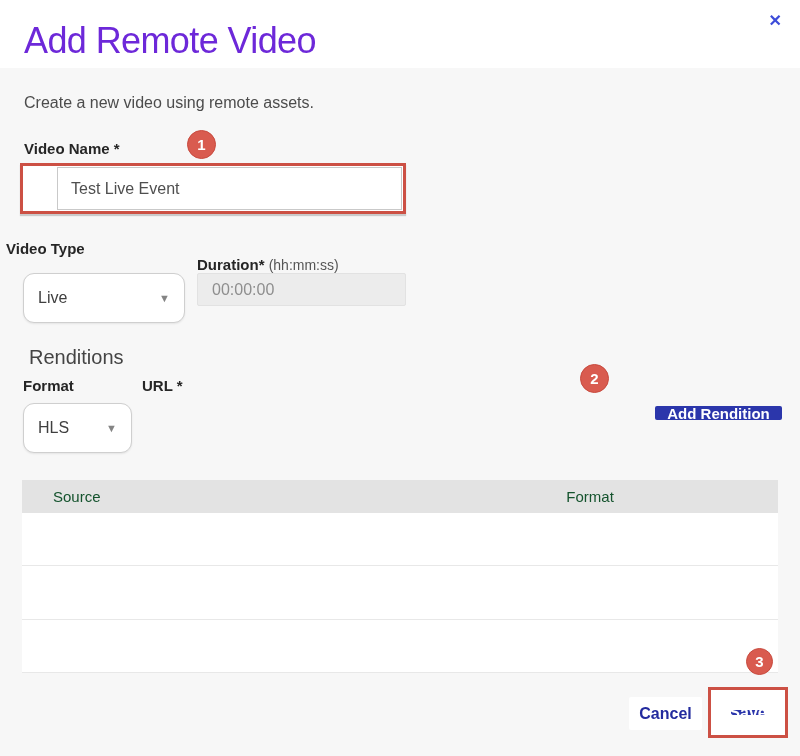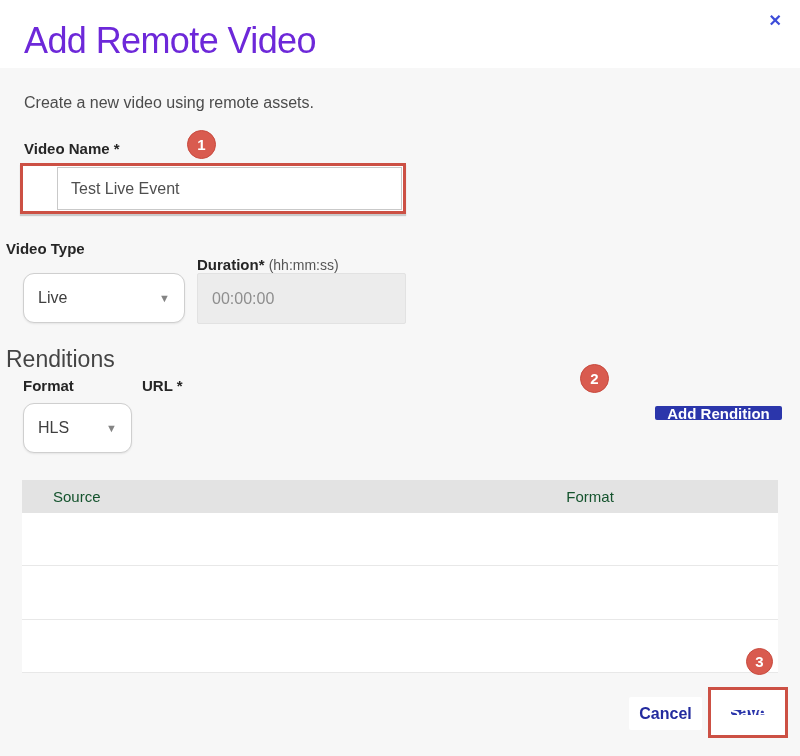--- a/index.html
+++ b/index.html
@@ -79,22 +79,22 @@
   .disabled-input {
     position: absolute;
     background: #ececec;
     border: 1px solid #e2e2e2;
     border-radius: 2px;
     color: #8e8e8e; font-size: 16px;
     display: flex; align-items: center;
     padding: 0 14px;
   }
   .section-heading {
-    position: absolute; left: 6px; top: 346px;
-    font-size: 23px; font-weight: 400; color: #444444;
+    position: absolute; left: 29px; top: 346px;
+    font-size: 20px; font-weight: 400; color: #444444;
   }
   .btn-primary {
     position: absolute;
     background: #2b36ab;
     color: #ffffff; font-weight: 700; font-size: 15px;
     display: flex; align-items: center; justify-content: center;
     border-radius: 2px; border: none;
     font-family: inherit; cursor: pointer;
   }
   .rtable { position: absolute; left: 22px; top: 480px; width: 756px; }
@@ -149,21 +149,21 @@
 
   <div class="field-label" style="left:6px; top:240px;">Video Type</div>
   <div class="field-label" style="left:197px; top:240px;margin-top:16px;">
     <span>Duration*</span>
     <span class="hint">(hh:mm:ss)</span>
   </div>
   <div class="select-box" style="left:23px; top:273px; width:162px; height:50px;">
     <span>Live</span>
     <span class="chevron">▼</span>
   </div>
-  <div class="disabled-input" style="left:197px; top:273px; width:209px; height:51px;">
+  <div class="disabled-input" style="left:197px; top:273px; width:209px; height:33px;">
     <span>00:00:00</span>
   </div>
 
   <div class="section-heading">Renditions</div>
   <div class="field-label" style="left:23px; top:377px;">Format</div>
   <div class="field-label" style="left:142px; top:377px;">URL *</div>
   <div class="badge" style="left:580px; top:364px;">2</div>
 
   <div class="select-box" style="left:23px; top:403px; width:109px; height:50px;">
     <span>HLS</span>

